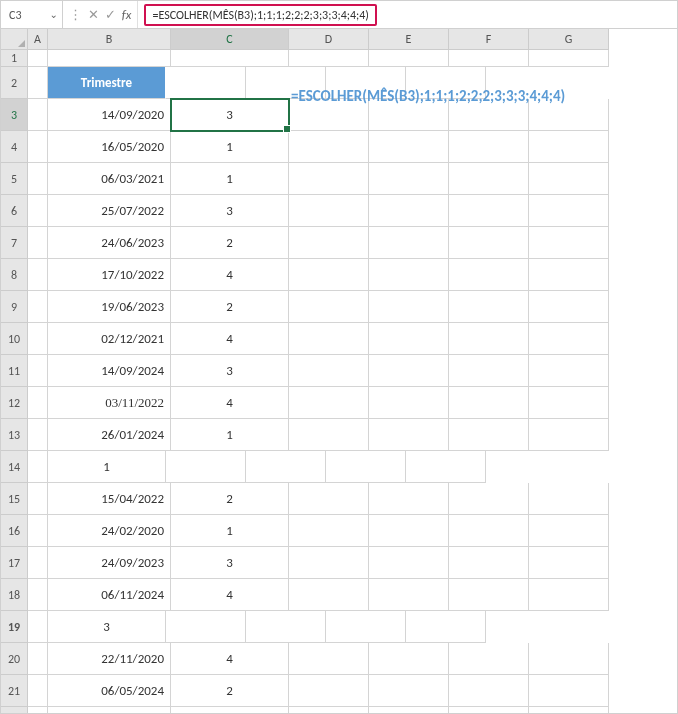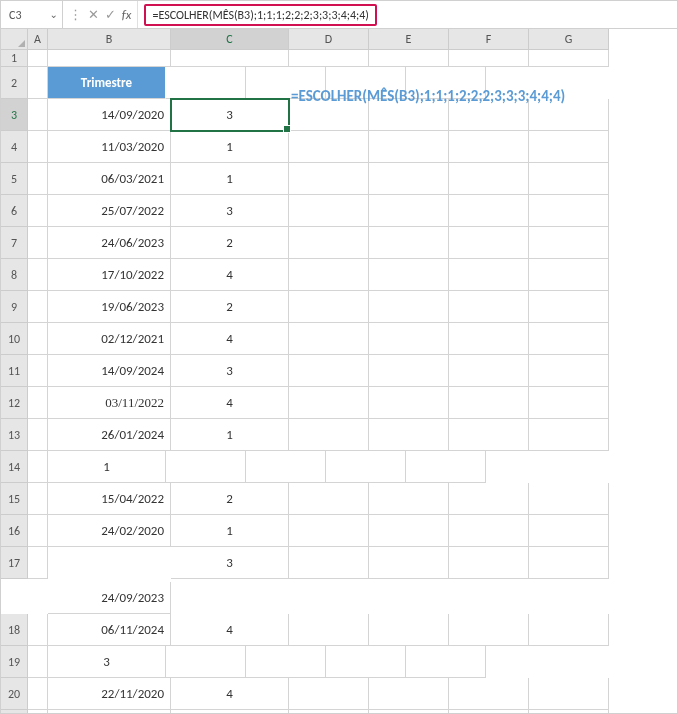--- a/index.html
+++ b/index.html
@@ -248,21 +248,21 @@
           <div class="cell col-B data-cell date" style="height: 32px;">14/09/2020</div>
           <div class="cell col-C data-cell selected-cell" style="height: 32px;">3</div>
           <div class="cell col-D" style="height: 32px;"></div>
           <div class="cell col-E" style="height: 32px;"></div>
           <div class="cell col-F" style="height: 32px;"></div>
           <div class="cell col-G" style="height: 32px;"></div>
         </div>
         <div class="row">
           <div class="row-header row-header-h" style="height: 32px;">4</div>
           <div class="cell col-A" style="height: 32px;"></div>
-          <div class="cell col-B data-cell date" style="height: 32px;">11/03/2020</div>
+          <div class="cell col-B data-cell date" style="height: 32px;">16/05/2020</div>
           <div class="cell col-C data-cell" style="height: 32px;">1</div>
           <div class="cell col-D" style="height: 32px;"></div>
           <div class="cell col-E" style="height: 32px;"></div>
           <div class="cell col-F" style="height: 32px;"></div>
           <div class="cell col-G" style="height: 32px;"></div>
         </div>
         <div class="row">
           <div class="row-header row-header-h" style="height: 32px;">5</div>
           <div class="cell col-A" style="height: 32px;"></div>
           <div class="cell col-B data-cell date" style="height: 32px;">06/03/2021</div>
@@ -377,39 +377,39 @@
           <div class="cell col-B data-cell date" style="height: 32px;">24/02/2020</div>
           <div class="cell col-C data-cell" style="height: 32px;">1</div>
           <div class="cell col-D" style="height: 32px;"></div>
           <div class="cell col-E" style="height: 32px;"></div>
           <div class="cell col-F" style="height: 32px;"></div>
           <div class="cell col-G" style="height: 32px;"></div>
         </div>
         <div class="row">
           <div class="row-header row-header-h" style="height: 32px;">17</div>
           <div class="cell col-A" style="height: 32px;"></div>
-          <div class="cell col-B data-cell date" style="height: 32px; margin-top: 35px;">24/09/2023</div>
+          <div class="cell col-B data-cell date" style="height: 32px;">24/09/2023</div>
           <div class="cell col-C data-cell" style="height: 32px;">3</div>
           <div class="cell col-D" style="height: 32px;"></div>
           <div class="cell col-E" style="height: 32px;"></div>
           <div class="cell col-F" style="height: 32px;"></div>
           <div class="cell col-G" style="height: 32px;"></div>
         </div>
         <div class="row">
           <div class="row-header row-header-h" style="height: 32px;">18</div>
           <div class="cell col-A" style="height: 32px;"></div>
           <div class="cell col-B data-cell date" style="height: 32px;">06/11/2024</div>
           <div class="cell col-C data-cell" style="height: 32px;">4</div>
           <div class="cell col-D" style="height: 32px;"></div>
           <div class="cell col-E" style="height: 32px;"></div>
           <div class="cell col-F" style="height: 32px;"></div>
           <div class="cell col-G" style="height: 32px;"></div>
         </div>
         <div class="row">
-          <div class="row-header row-header-h" style="height: 32px;">19</div>
+          <div class="row-header row-header-h" style="height: 32px; font-weight: bold;">19</div>
           <div class="cell col-A" style="height: 32px;"></div>
           <div class="cell col-C data-cell" style="height: 32px;">3</div>
           <div class="cell col-D" style="height: 32px;"></div>
           <div class="cell col-E" style="height: 32px;"></div>
           <div class="cell col-F" style="height: 32px;"></div>
           <div class="cell col-G" style="height: 32px;"></div>
         </div>
         <div class="row">
           <div class="row-header row-header-h" style="height: 32px;">20</div>
           <div class="cell col-A" style="height: 32px;"></div>

